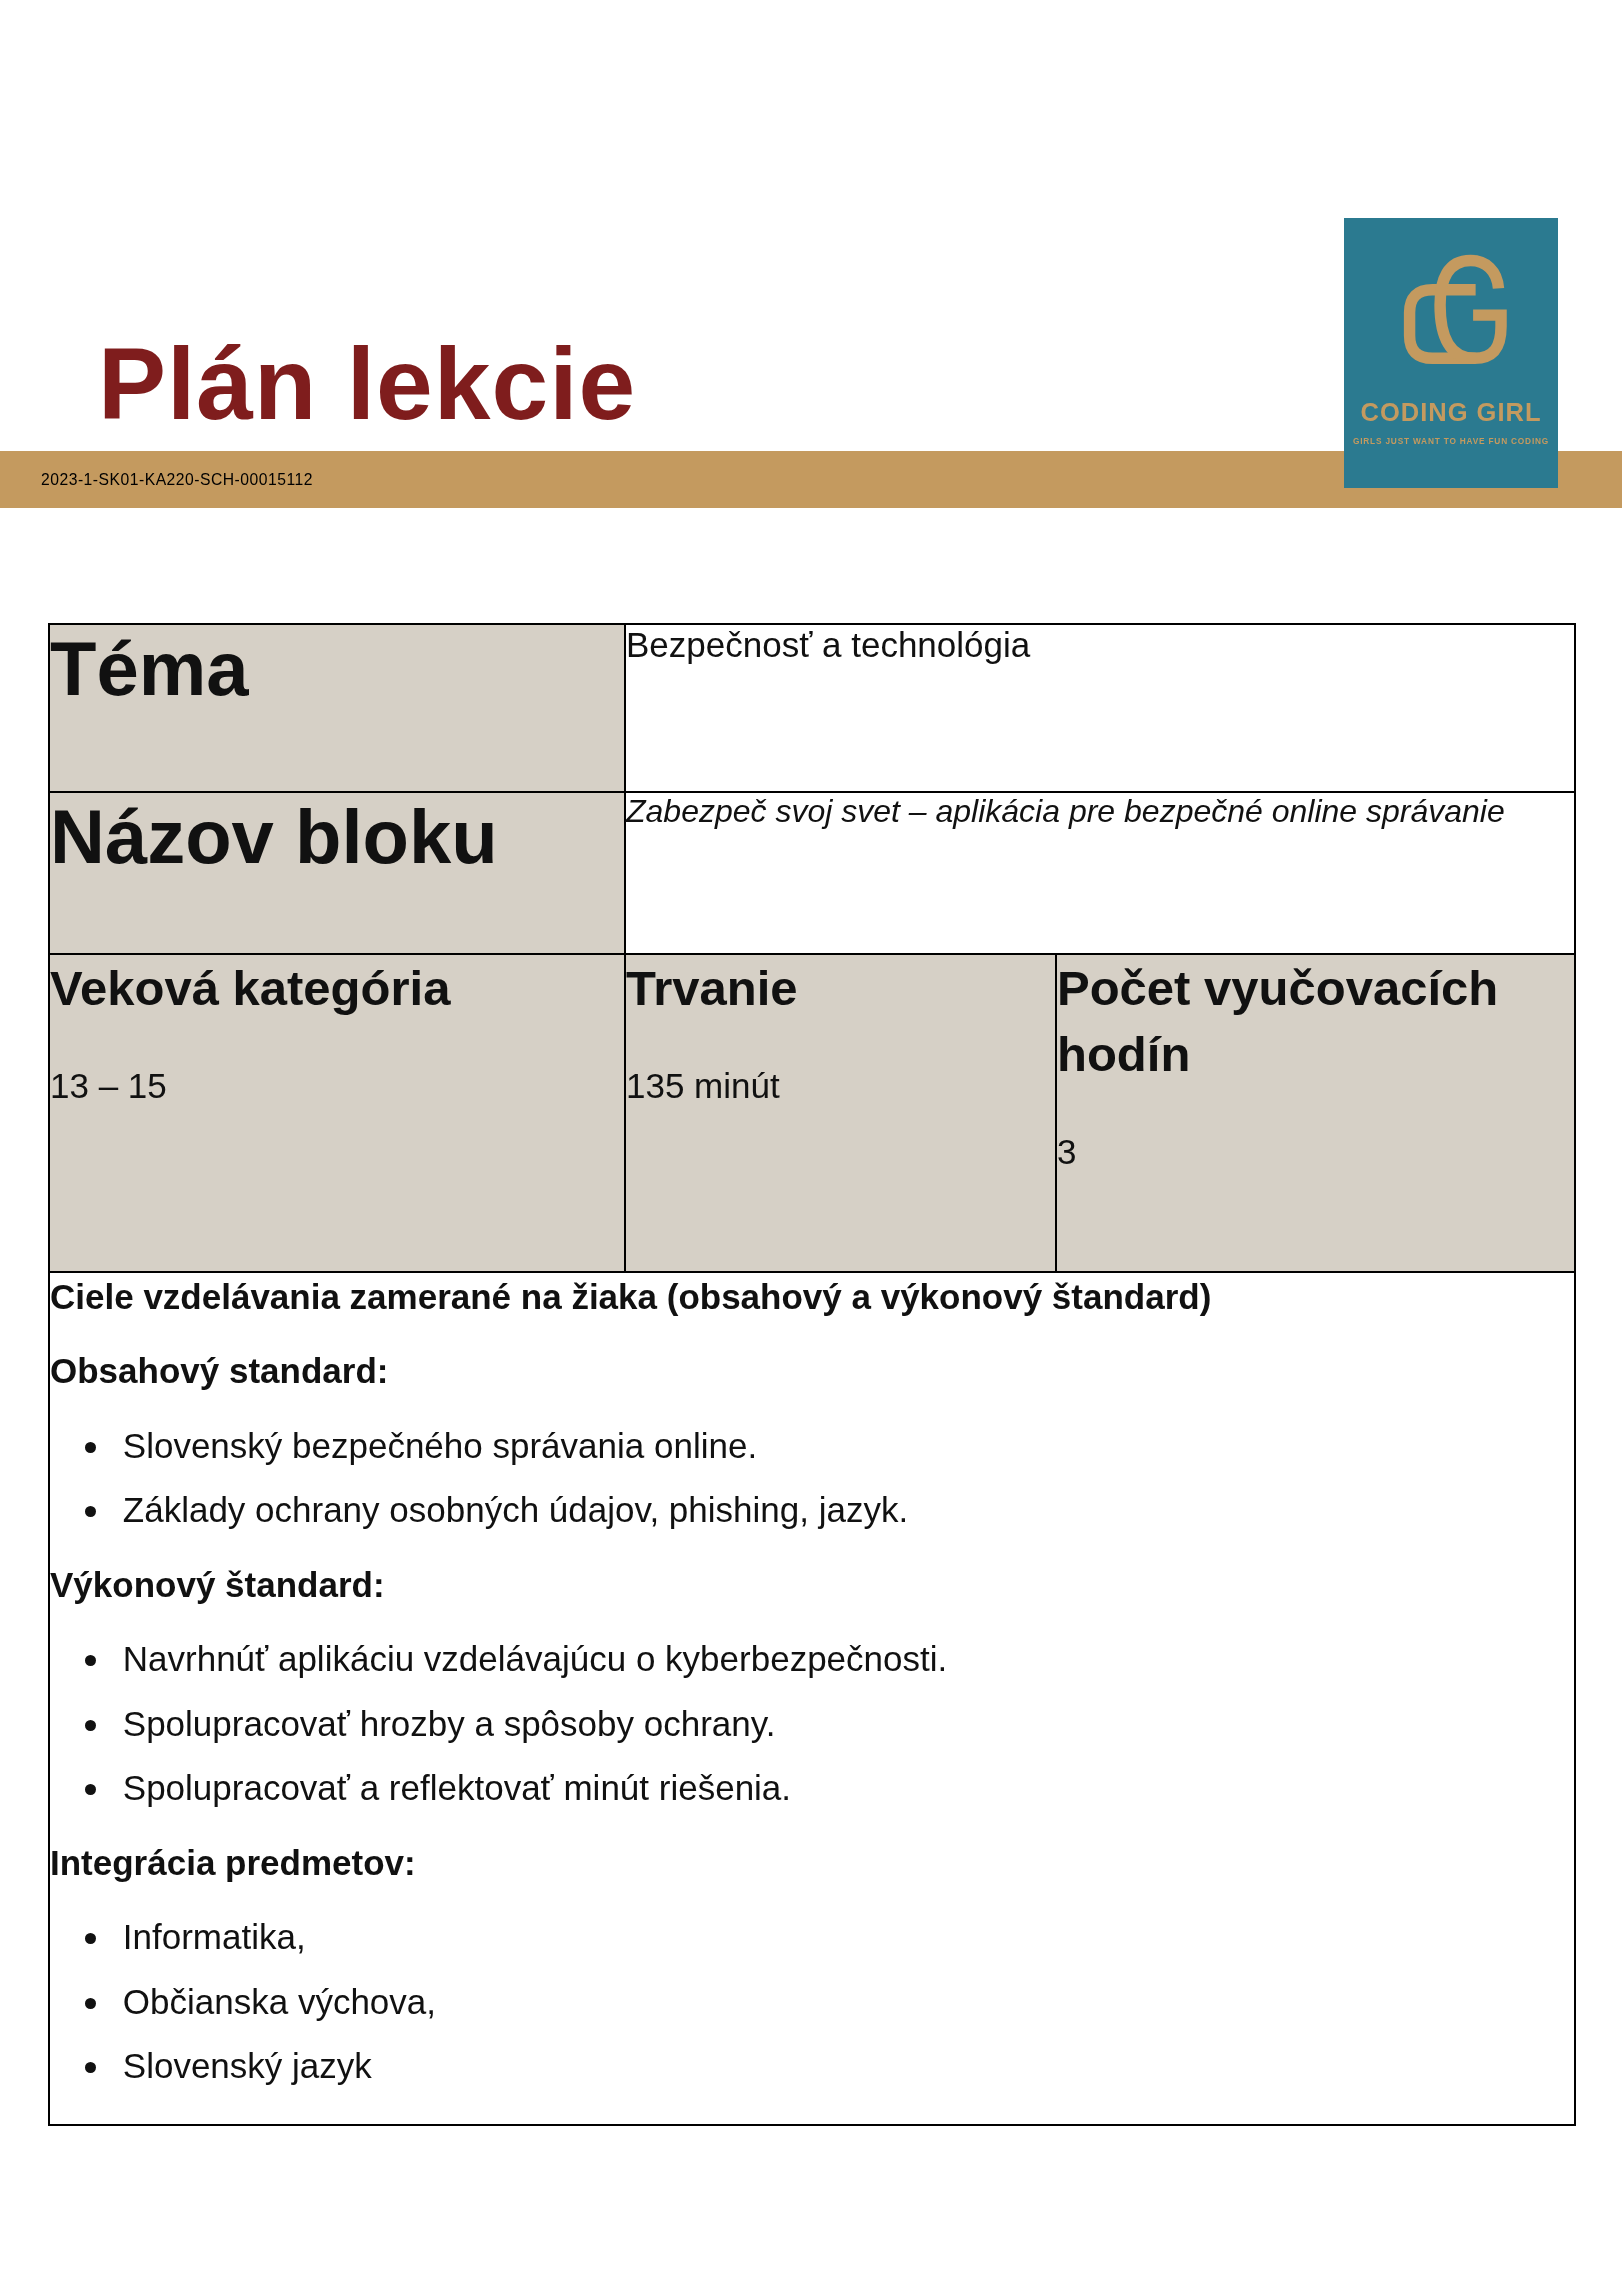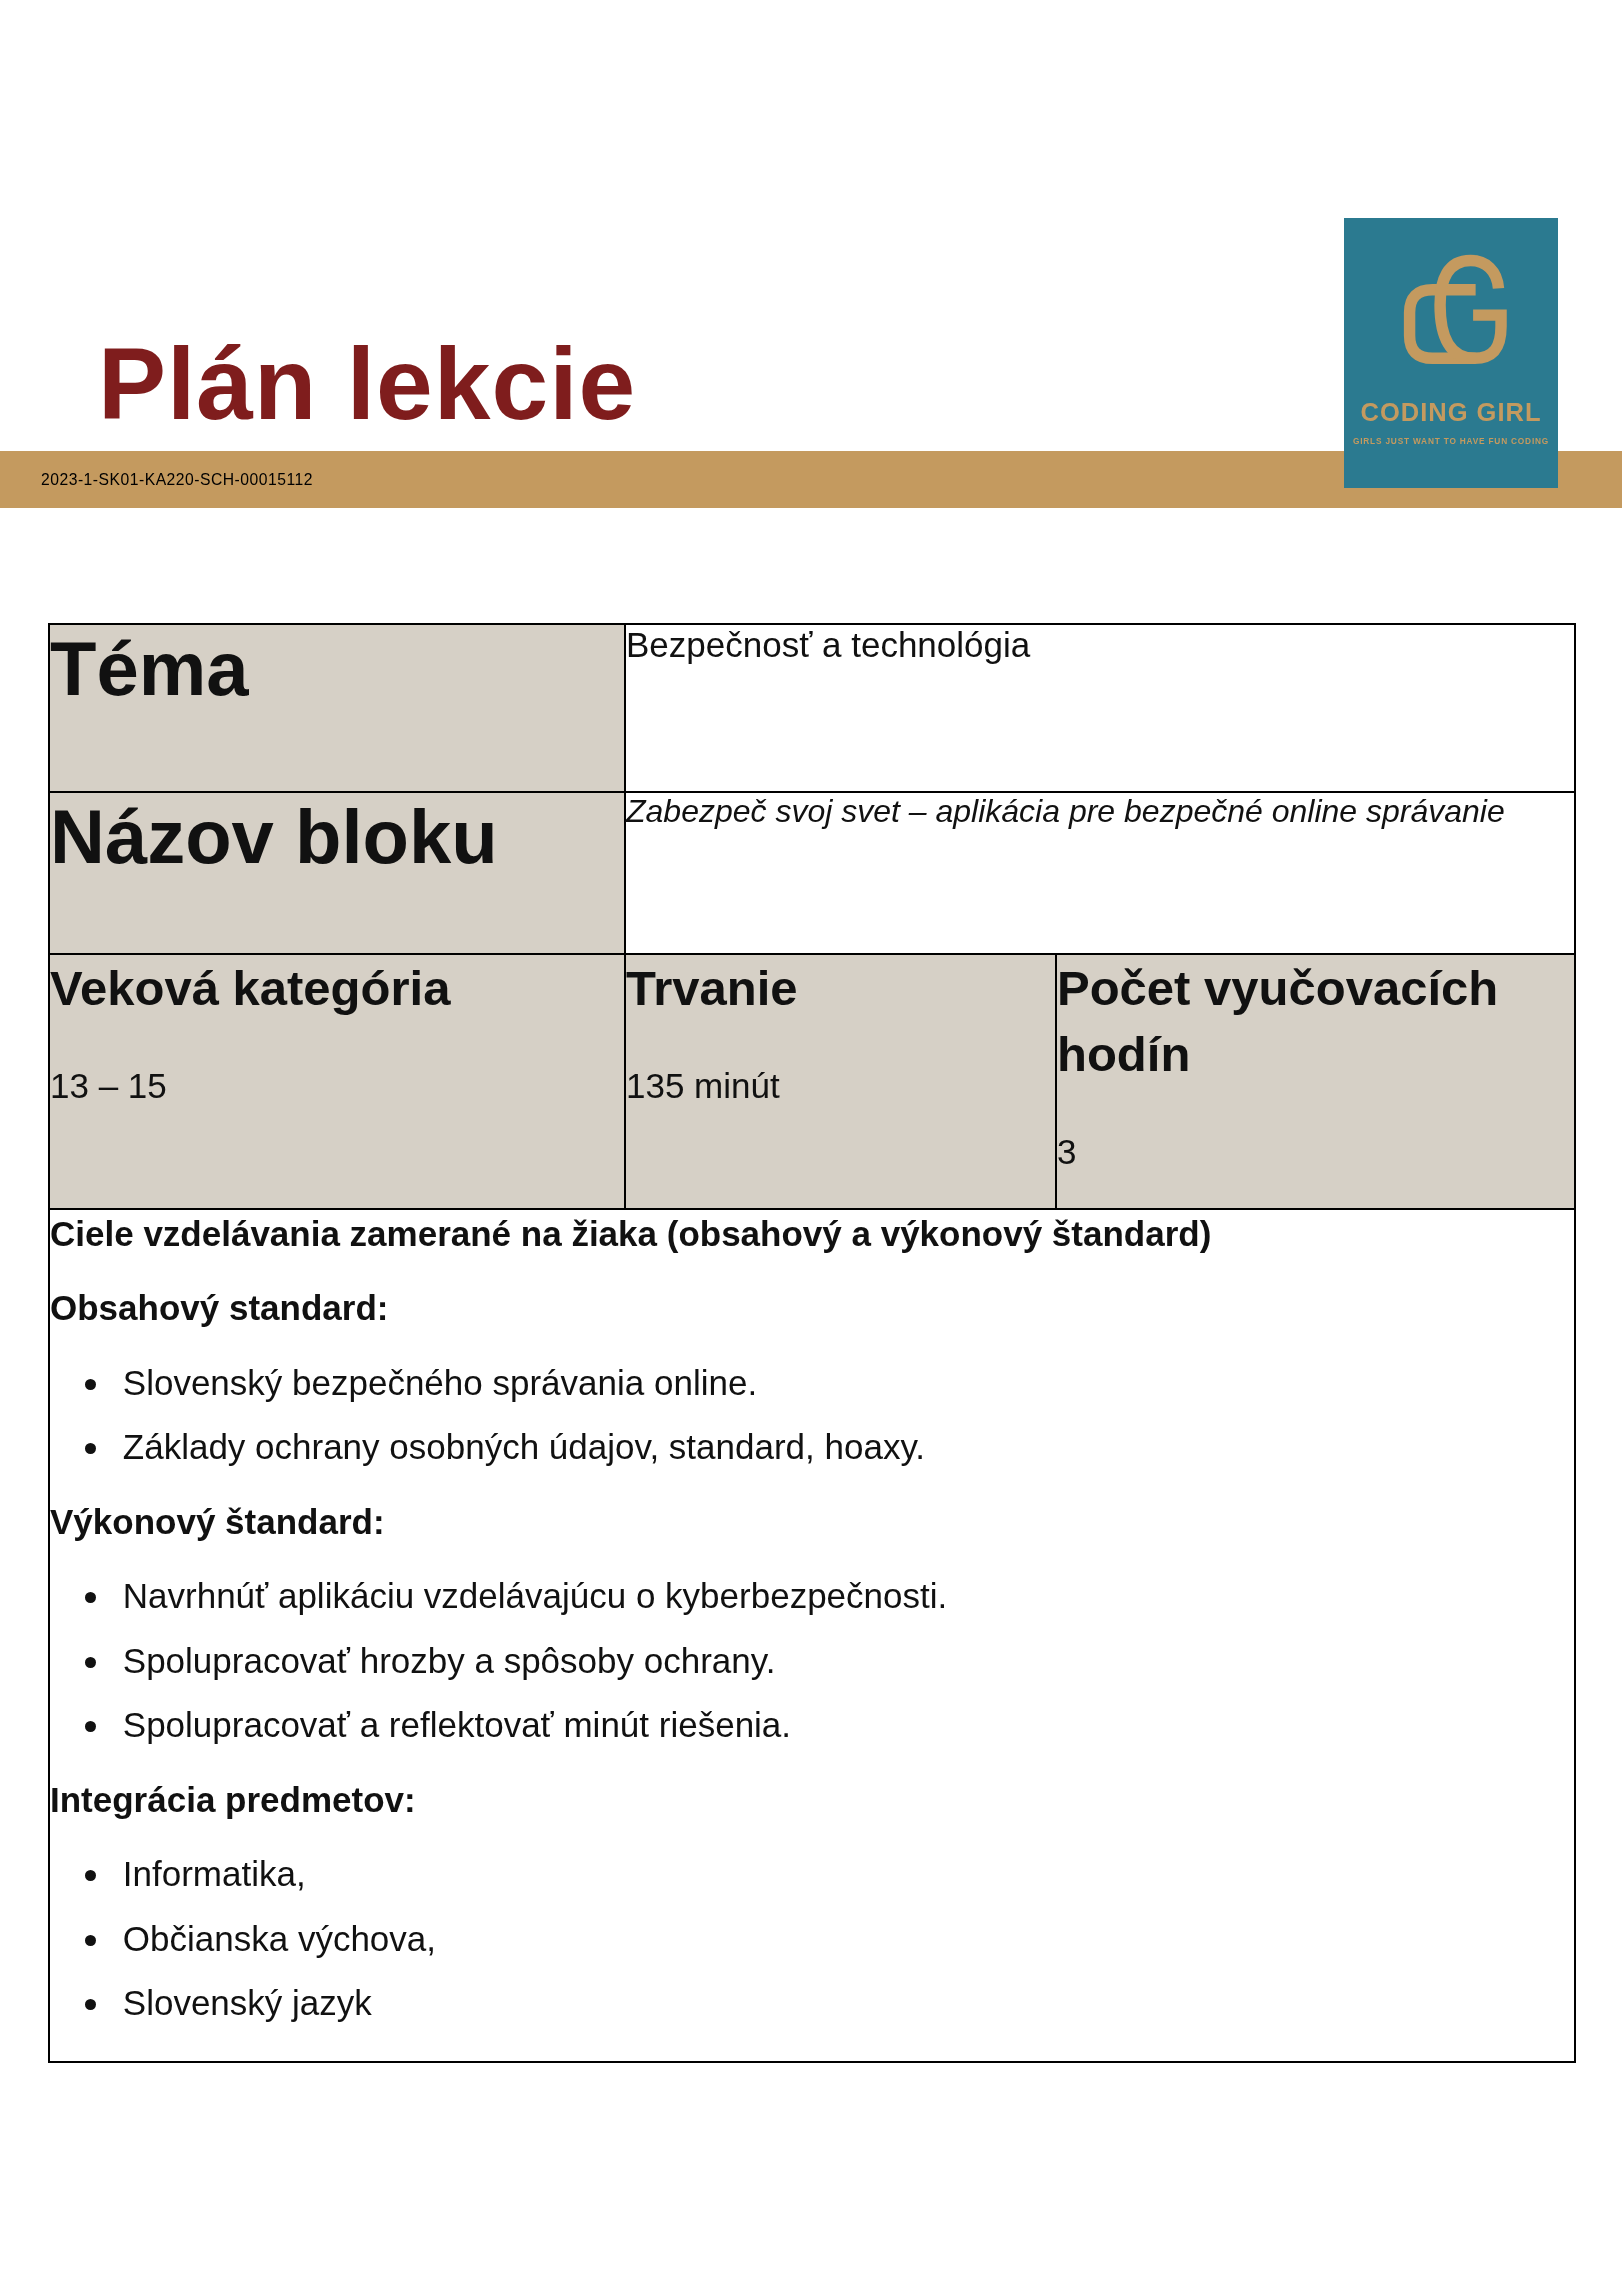--- a/index.html
+++ b/index.html
@@ -109,21 +109,21 @@
         <tr style="height:168px">
       <td class="label-cell">Téma</td>
       <td class="value-cell" colspan="2">Bezpečnosť a technológia</td>
     </tr>
 
     <tr style="height:162px">
       <td class="label-cell">Názov bloku</td>
       <td class="value-cell value-italic" colspan="2">Zabezpeč svoj svet – aplikácia pre bezpečné online správanie</td>
     </tr>
 
-    <tr style="height:255px">
+    <tr style="height:318px">
       <td class="meta-cell">
         <div class="meta-h">Veková kategória</div>
         <div class="meta-v">13 – 15</div>
       </td>
       <td class="meta-cell">
         <div class="meta-h">Trvanie</div>
         <div class="meta-v">135 minút</div>
       </td>
       <td class="meta-cell">
         <div class="meta-h">Počet vyučovacích hodín</div>
@@ -131,21 +131,21 @@
       </td>
     </tr>
 
     <tr style="height:853px">
       <td class="goals-cell" colspan="3">
         <p class="b">Ciele vzdelávania zamerané na žiaka (obsahový a výkonový štandard)</p>
 
         <p class="b">Obsahový standard:</p>
         <ul>
           <li>Slovenský bezpečného správania online.</li>
-          <li>Základy ochrany osobných údajov, standard, hoaxy.</li>
+          <li>Základy ochrany osobných údajov, phishing, jazyk.</li>
         </ul>
 
         <p class="b">Výkonový štandard:</p>
         <ul>
           <li>Navrhnúť aplikáciu vzdelávajúcu o kyberbezpečnosti.</li>
           <li>Spolupracovať hrozby a spôsoby ochrany.</li>
           <li>Spolupracovať a reflektovať minút riešenia.</li>
         </ul>
 
         <p class="b">Integrácia predmetov:</p>

